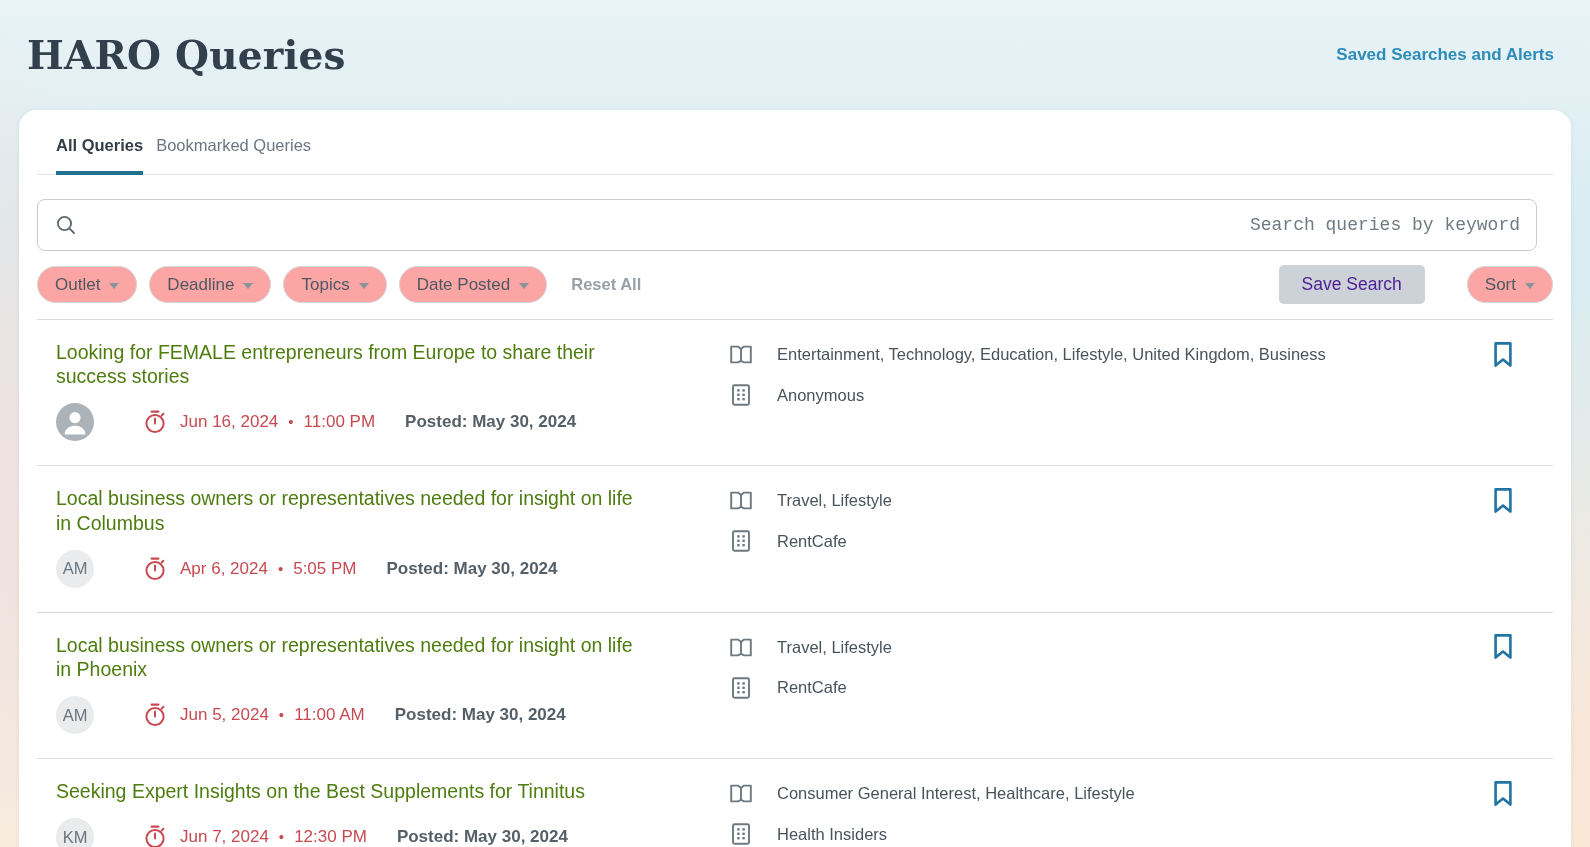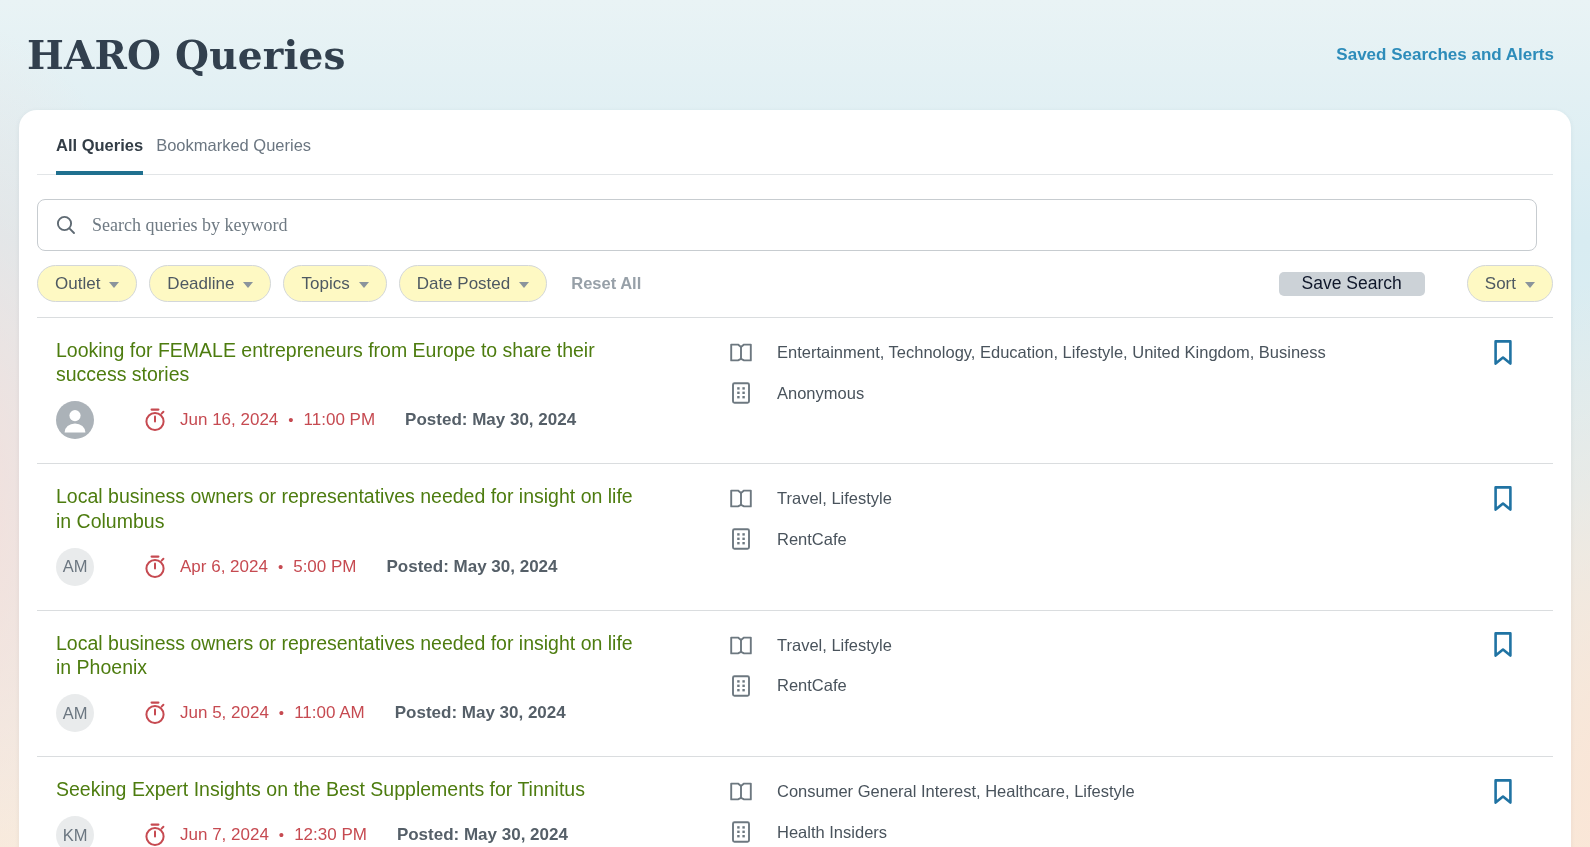--- a/index.html
+++ b/index.html
@@ -49,40 +49,40 @@
 
   
   .searchbox {
     margin-top:24px; height:52px; width:1500px;
     border:1px solid #c7ccd0; border-radius:8px; background:#fff;
     display:flex; align-items:center; padding:0 16px; gap:14px;
   }
   .searchbox svg { flex:0 0 auto; }
   .searchbox input {
     border:none; outline:none; font-size:18px; color:#7f1d1d; width:100%;
-    font-family:Liberation Serif, serif; background:transparent;
+    font-family:Liberation Mono, monospace; background:transparent;text-align:right;
   }
   .searchbox input::placeholder { color:#6f7a83; opacity:1; }
 
   
   .filterbar { margin-top:14px; display:flex; align-items:center; }
   .pill {
-    height:37px; border:1px solid #d3d7da; border-radius:19px; background:#fef9c3;
+    height:37px; border:1px solid #d3d7da; border-radius:19px; background:#fca5a5;
     display:inline-flex; align-items:center; gap:9px; padding:0 17px;
     font-size:17px; color:#4e5962; cursor:pointer; margin-right:12px;
   }
   .caret {
     width:0; height:0; border-left:5px solid transparent; border-right:5px solid transparent;
     border-top:6px solid #8a949c; margin-top:2px;
   }
   .reset-all { font-size:16.5px; font-weight:700; color:#97a0a8; margin-left:12px; cursor:pointer; }
   .filter-right { margin-left:auto; display:flex; align-items:center; gap:42px; }
   .save-search {
-    height:24px; padding:0 23px; border:none; border-radius:5px;
-    background:#ccd2d7; color:#0f172a; font-size:17.5px; cursor:pointer;
+    height:39px; padding:0 23px; border:none; border-radius:5px;
+    background:#ccd2d7; color:#4c1d95; font-size:17.5px; cursor:pointer;
     font-family:"Liberation Sans", sans-serif;
   }
   .sort-pill { margin-right:0; }
 
   
   .rows { margin-top:15px; border-top:1px solid #dadddf; }
   .qrow {
     display:flex; padding:20px 0 24px 19px; position:relative;
   }
   .qrow + .qrow { border-top:1px solid #dadddf; }
@@ -242,21 +242,21 @@
       <div class="q-left">
         <a class="q-title">Local business owners or representatives needed for insight on life in Columbus</a>
         <div class="q-meta">
           <div class="avatar">AM</div>
           <div class="deadline">
             <svg class="ic" width="26" height="26" viewBox="0 0 26 26">
                 <use href="#ic-stopwatch"></use>
               </svg>
             <span class="d-date">Apr 6, 2024</span>
             <span class="dot"></span>
-            <span class="d-time">5:00 PM</span>
+            <span class="d-time">5:05 PM</span>
           </div>
           <div class="posted">Posted: May 30, 2024</div>
         </div>
       </div>
       <div class="q-right">
         <div class="q-info">
           <svg class="ic" width="26" height="25" viewBox="0 0 26 25">
               <use href="#ic-book"></use>
             </svg>
           <span>Travel, Lifestyle</span>

